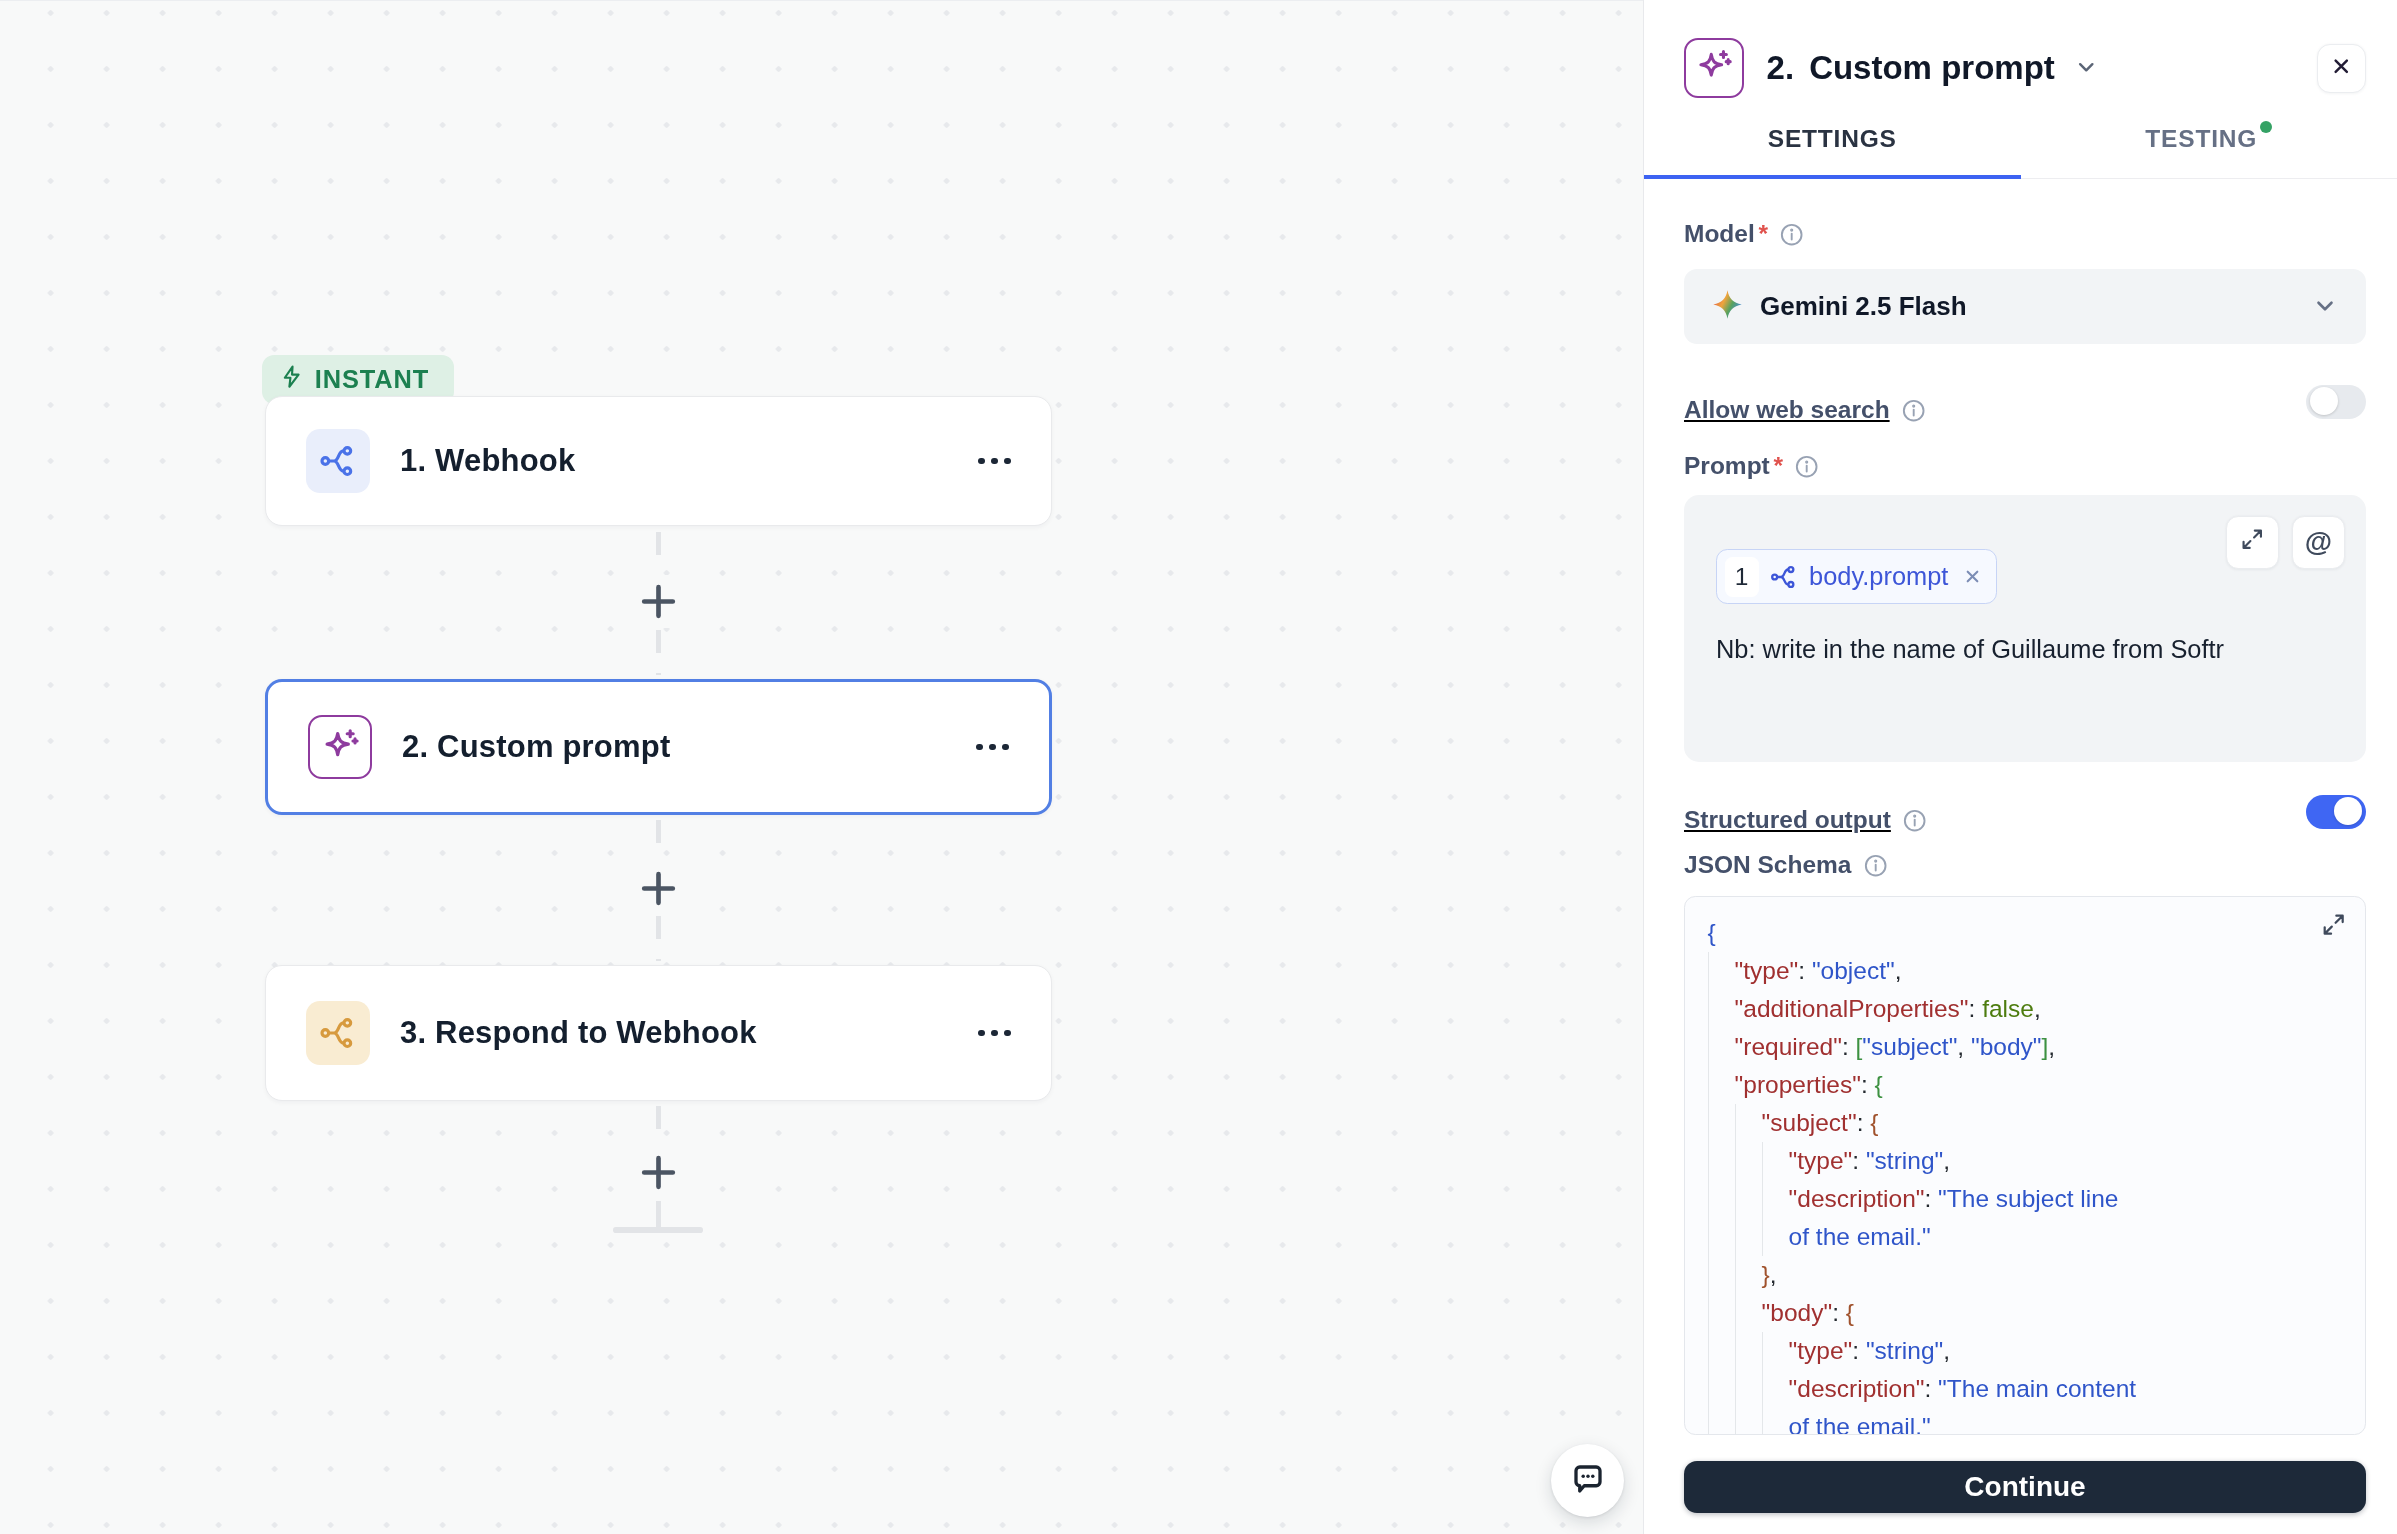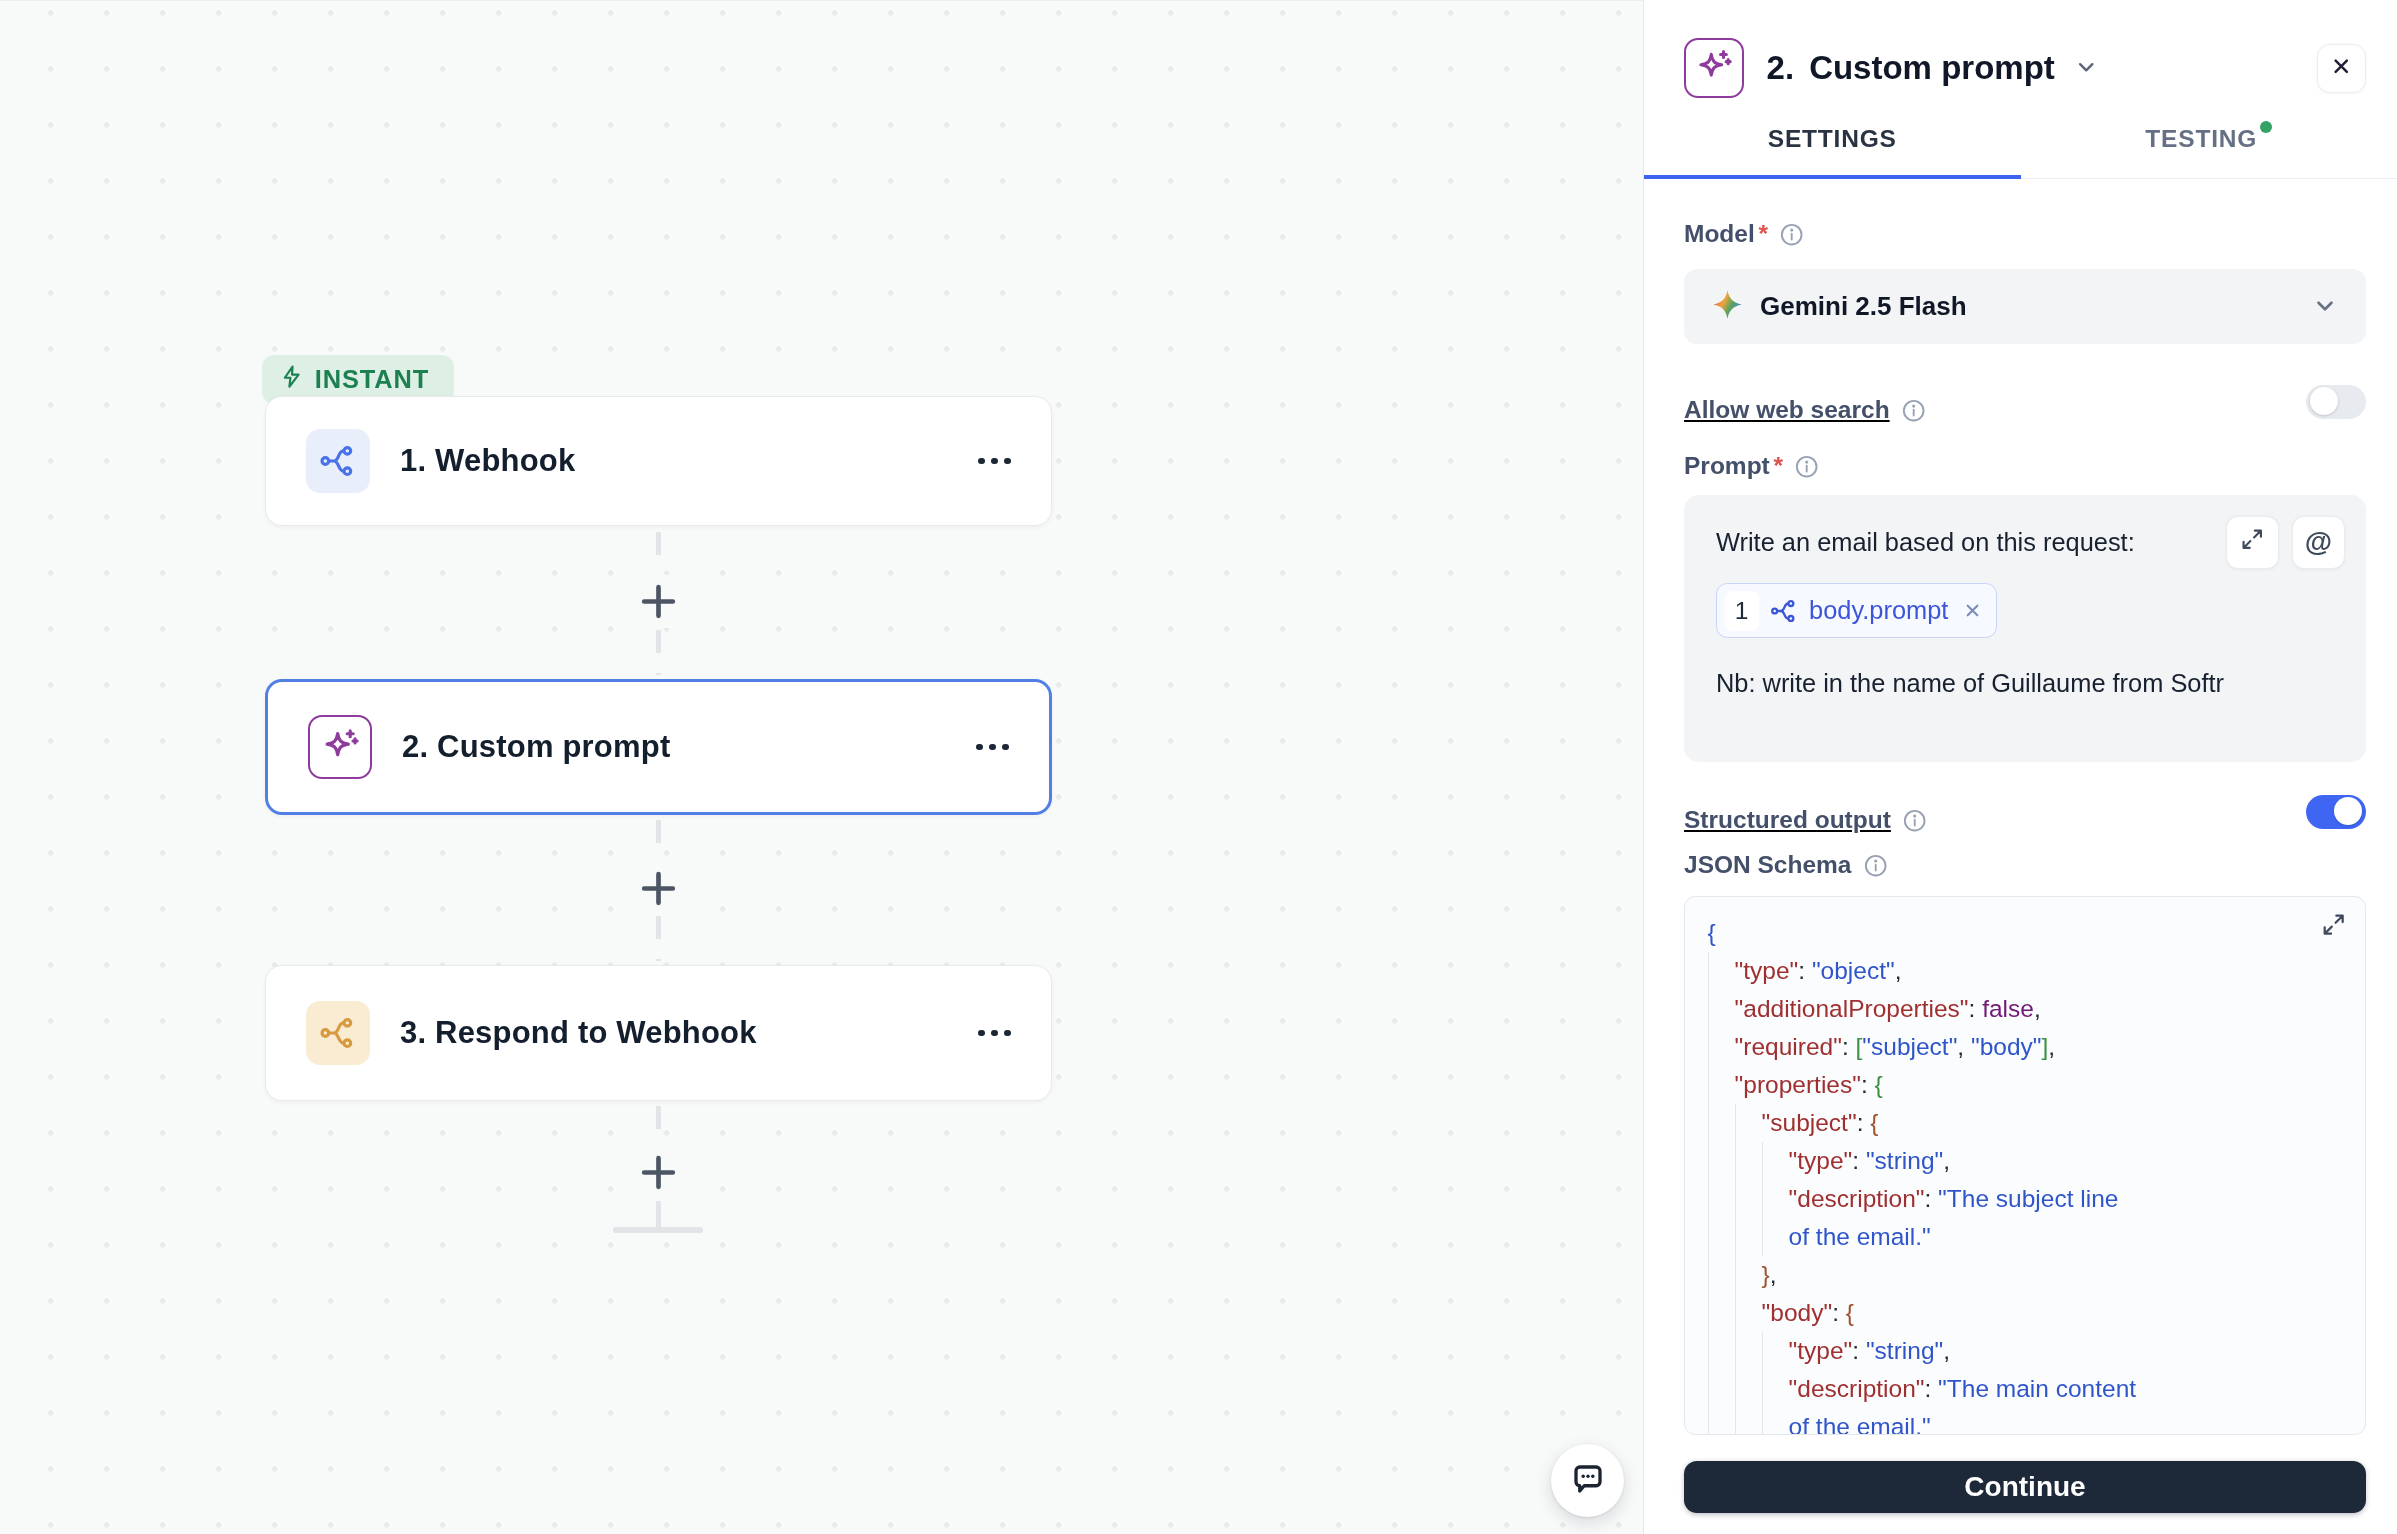--- a/index.html
+++ b/index.html
@@ -121,21 +121,21 @@
 
   .code-block {
     margin-top:17px; border:1.9px solid #e4e7ec; border-radius:11.3px; background:#fbfcfe;
     position:relative; height:539px; overflow:hidden; padding:17px 22.6px;
   }
   .code-expand { position:absolute; top:15px; right:19px; color:#3f4a5c; cursor:pointer; }
   .code-line { display:flex; align-items:stretch; font-size:24.5px; line-height:38px; white-space:pre; color:#24292f; }
   .guide { display:inline-block; width:27px; border-left:1.9px solid #e4e7ea; flex:0 0 auto; }
   .tok-k { color:#a03030; }
   .tok-s { color:#2f55c9; }
-  .tok-b { color:#701a75; }
+  .tok-b { color:#4d7c0f; }
   .tok-p { color:#24292f; }
   .tok-bl { color:#2f55c9; }
   .tok-g { color:#3d9141; }
   .tok-o { color:#a0522d; }
 
   .continue-btn {
     position:absolute; left:40px; right:31px; bottom:21.7px; height:52px;
     background:#1d2939; border-radius:13px; border:none; cursor:pointer;
     color:#fff; font-size:28px; font-weight:600; font-family:"Liberation Sans", sans-serif;
     display:flex; align-items:center; justify-content:center;
@@ -362,21 +362,20 @@
         <div class="prompt-actions">
           <div class="mini-btn">
             <span><svg width="24.5" height="24.5" viewBox="0 0 24 24">
                   <use href="#ico-expand"></use>
                 </svg></span>
           </div>
           <div class="mini-btn">
             <span>@</span>
           </div>
         </div>
-        <div class="ptext" style="max-width:527px;">Write an email based on this request:</div>
         <div class="chip">
           <span class="idx">1</span>
           <span class="cicon">
               <svg width="28" height="28" viewBox="0 0 24 24">
                 <use href="#ico-webhook"></use>
               </svg>
             </span>
           <span class="clabel">body.prompt</span>
           <span class="cx">
               <svg width="21" height="21" viewBox="0 0 24 24">

